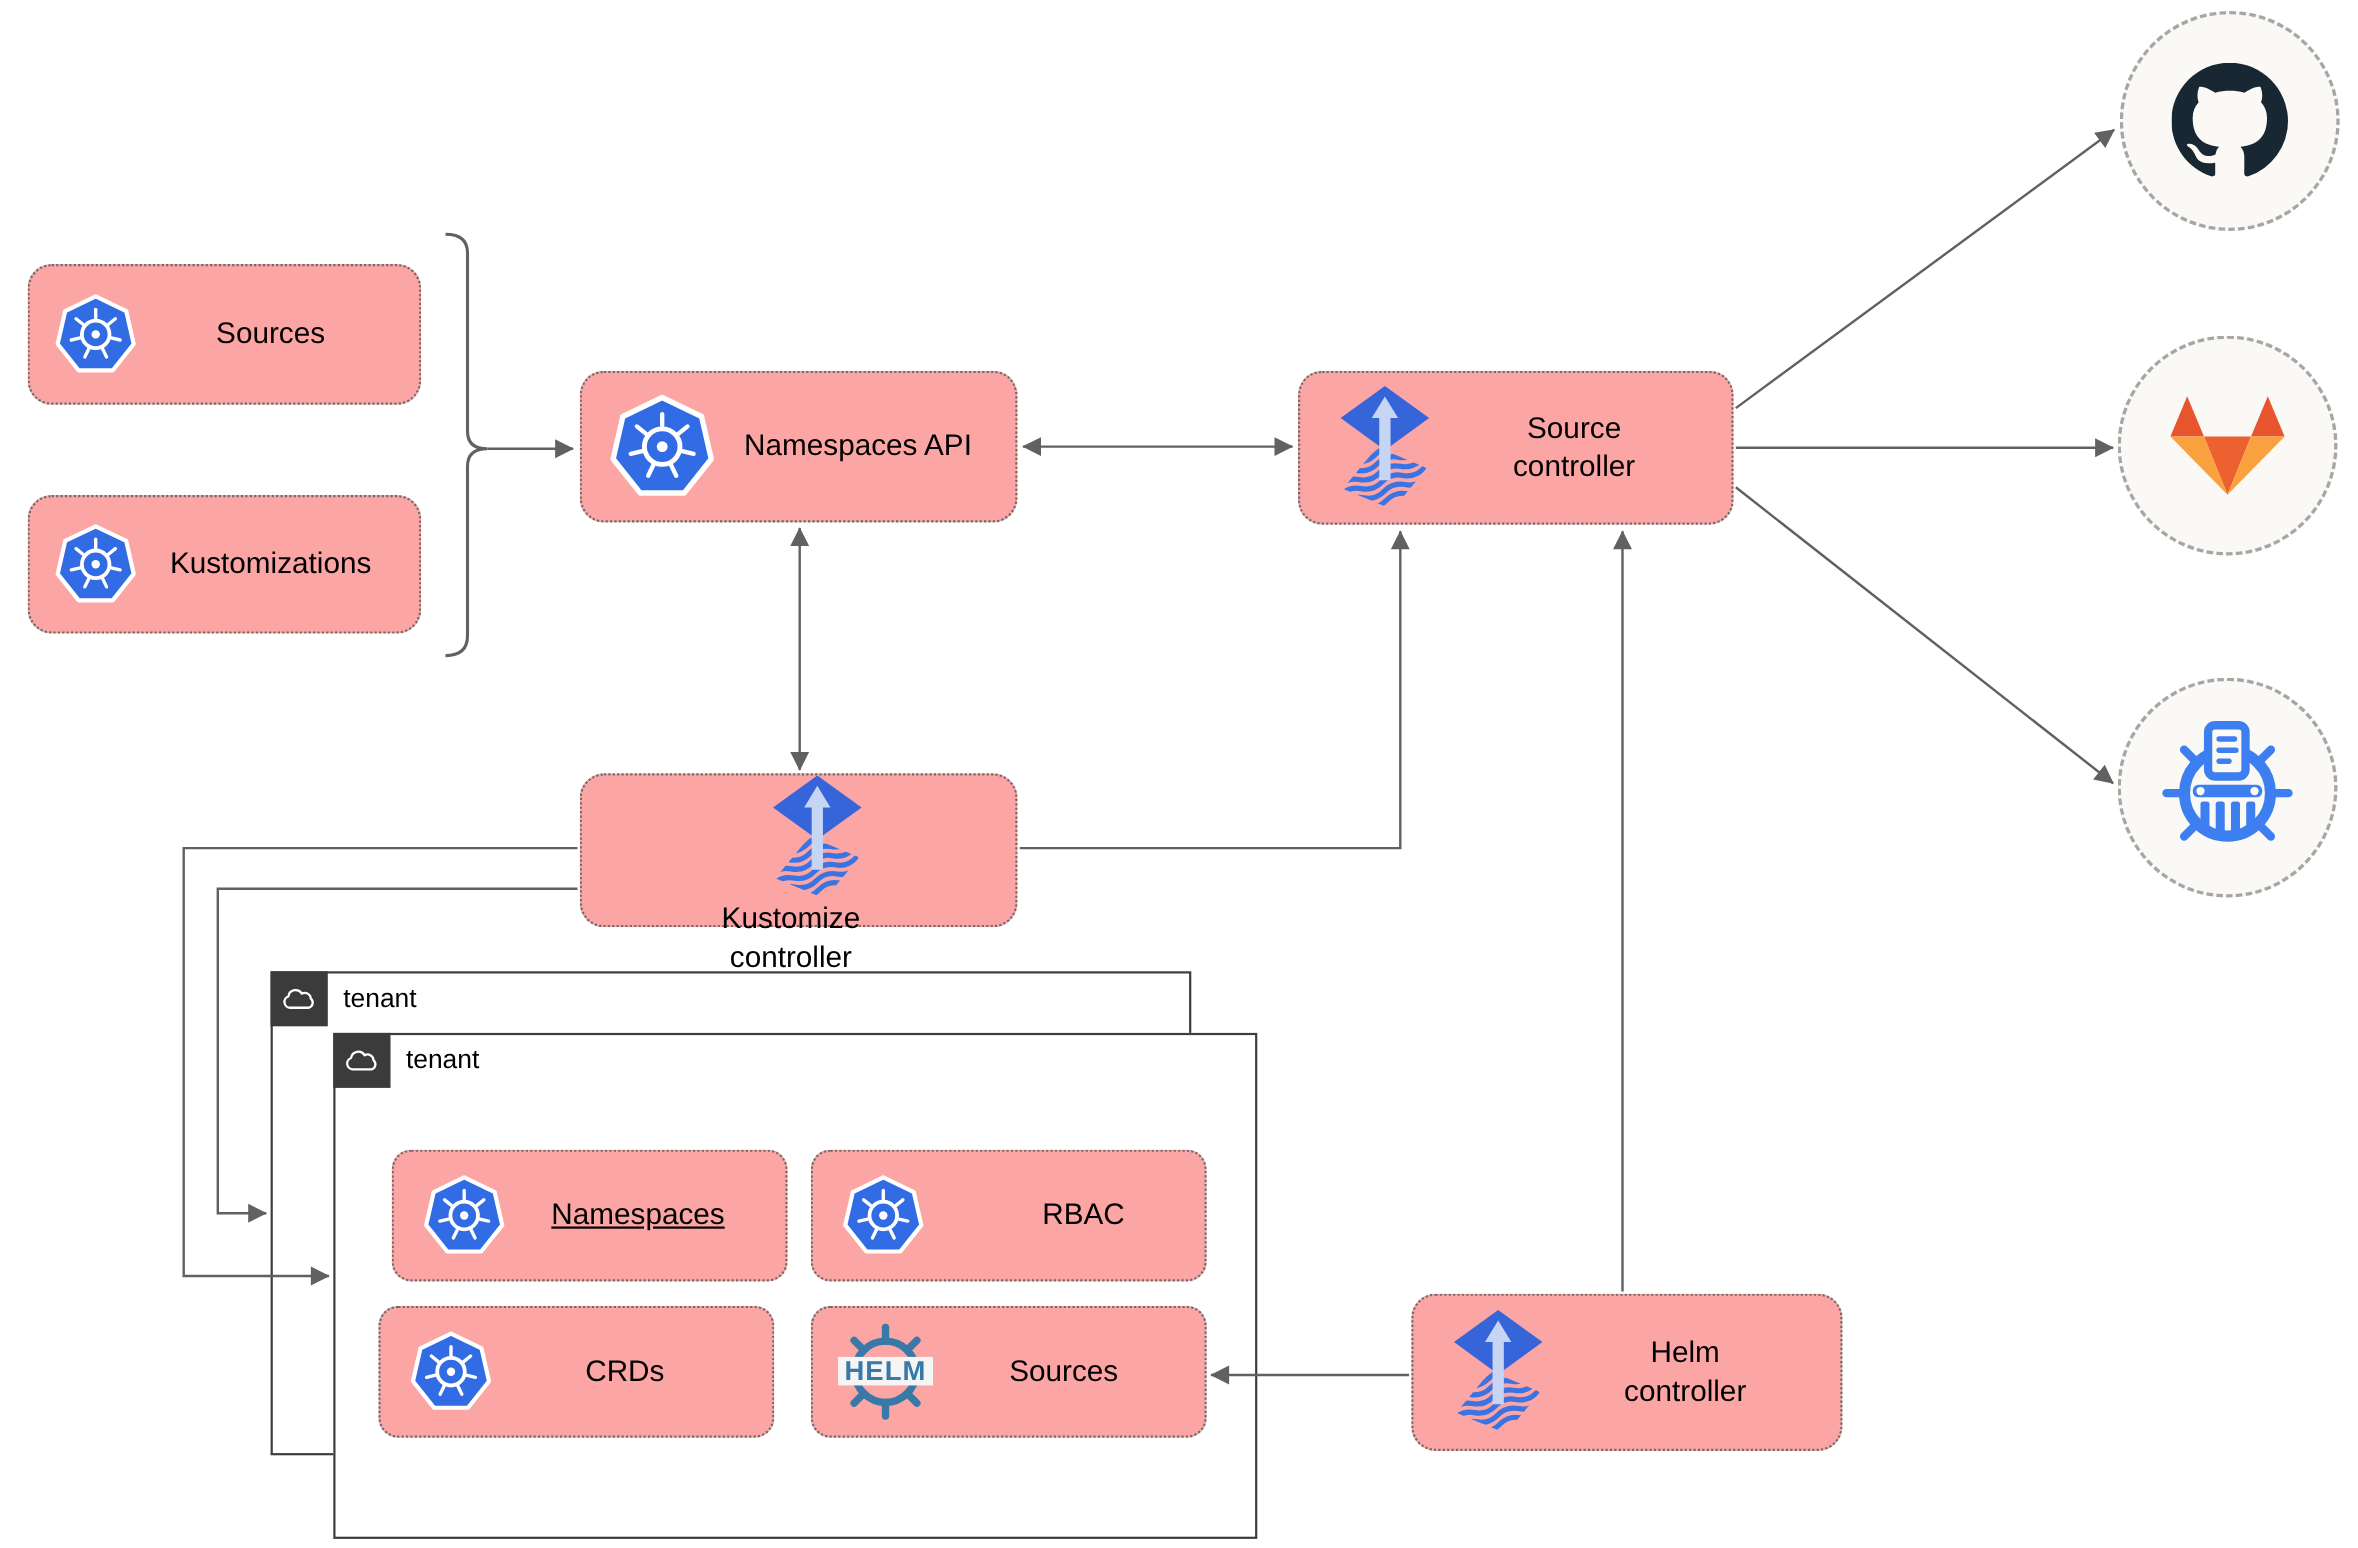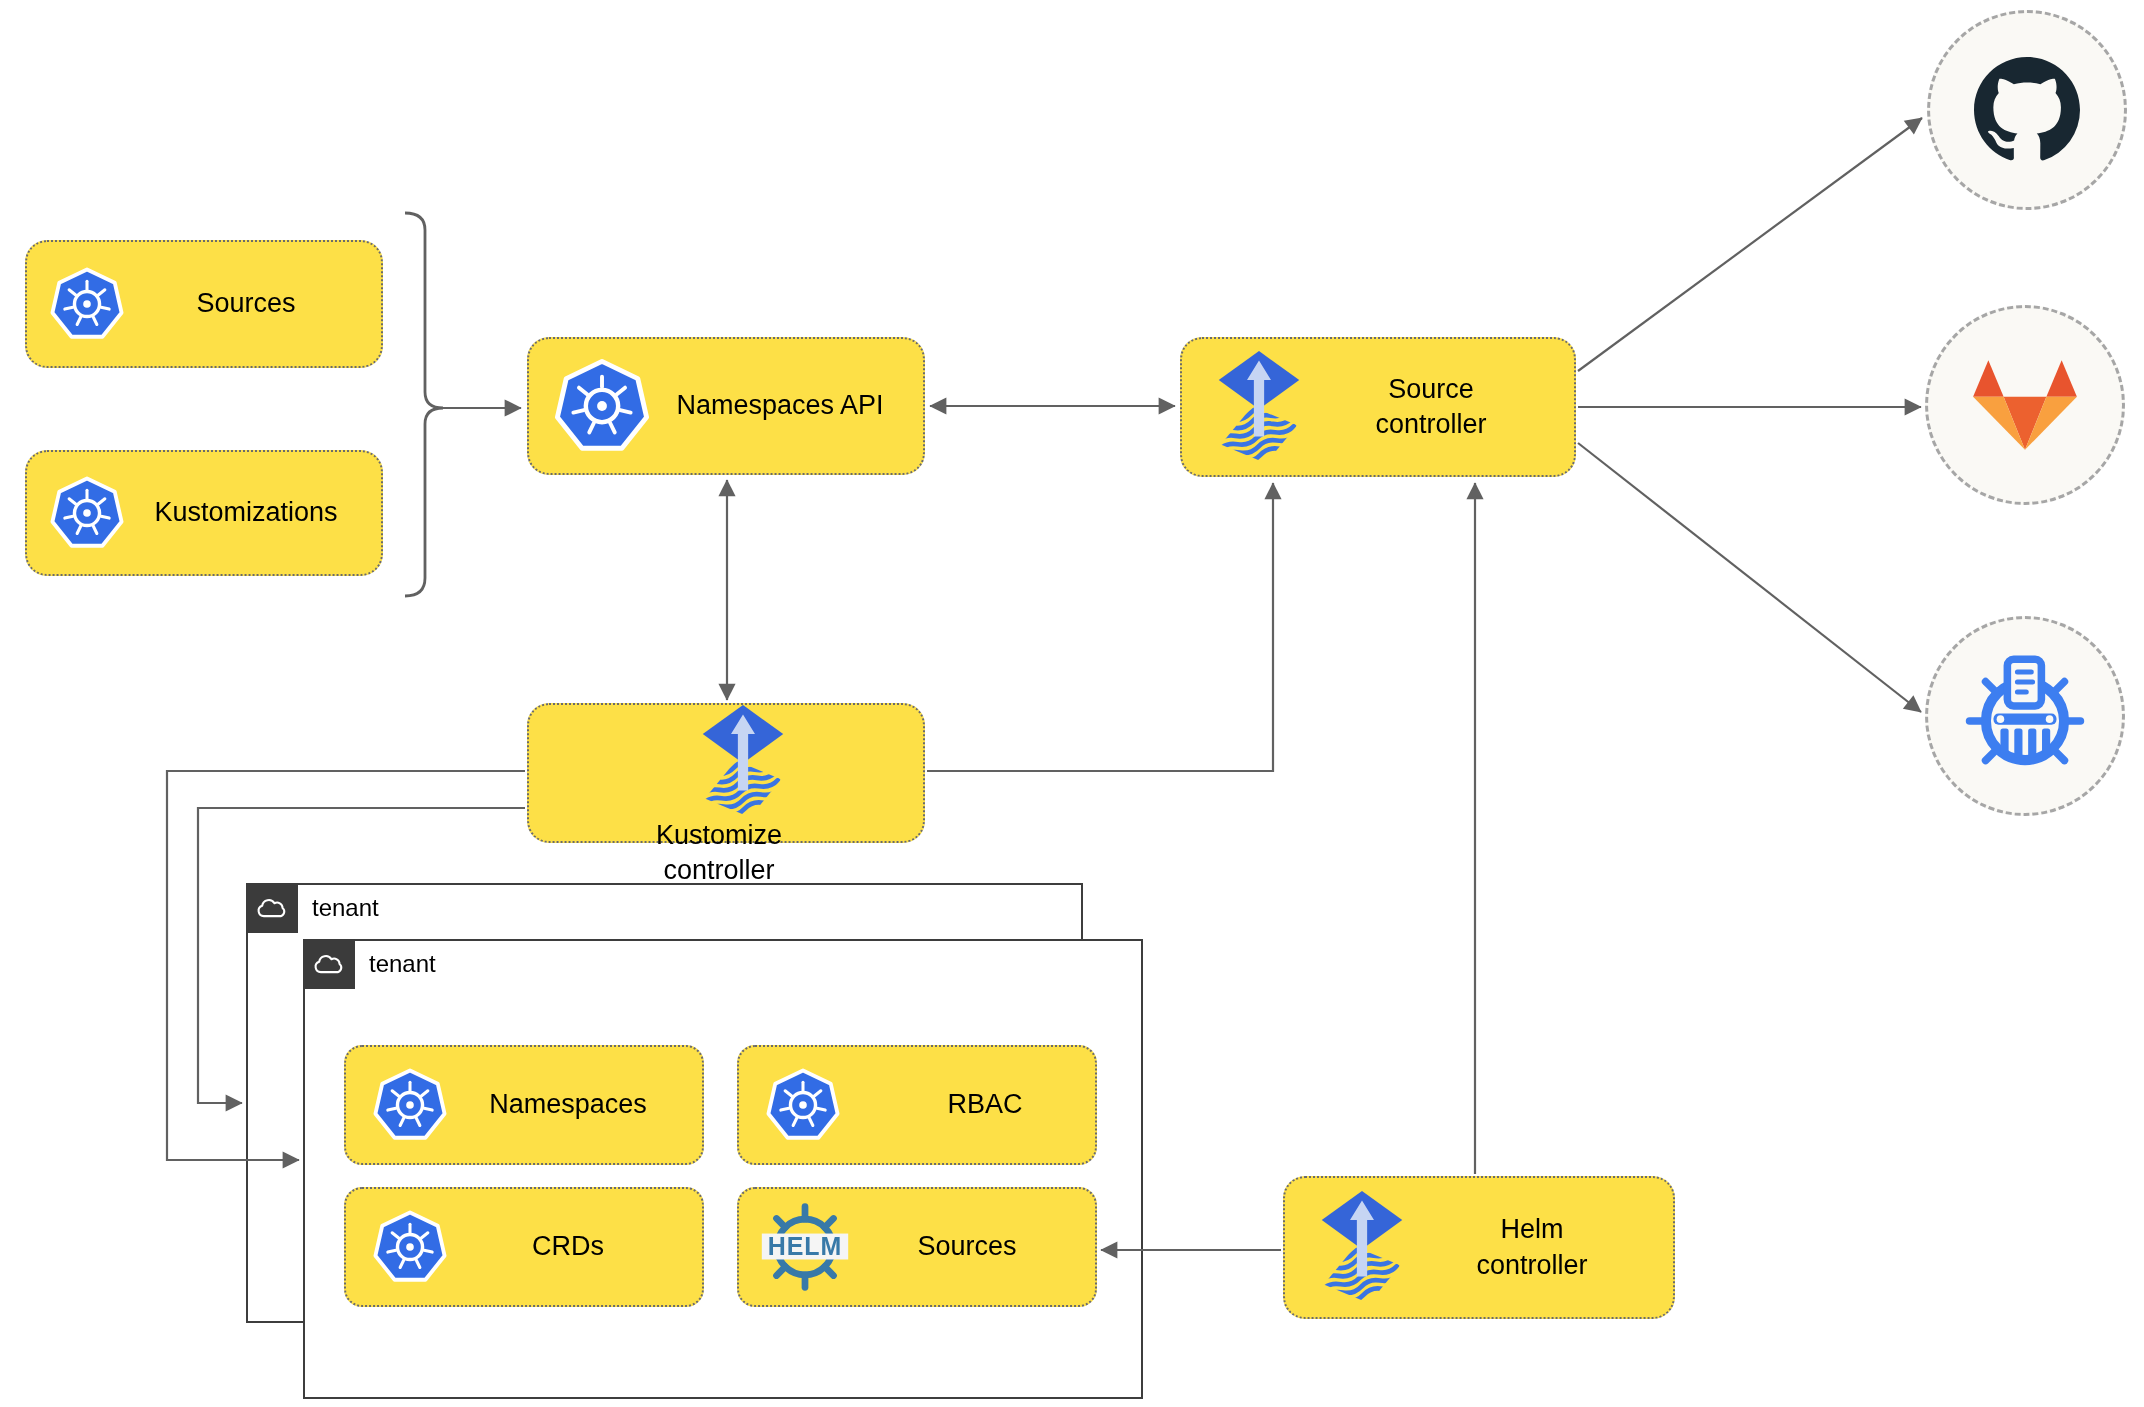--- a/index.html
+++ b/index.html
@@ -1,21 +1,21 @@
 <!DOCTYPE html>
 <html><head>
 <meta charset="utf-8">
 <style>
   html,body{margin:0;padding:0;background:#ffffff;}
   #canvas{
     position:relative;width:2144px;height:1407px;background:#ffffff;
     font-family:"Liberation Sans", sans-serif;color:#000;overflow:hidden;
   }
   .node{
-    position:absolute;box-sizing:border-box;background:#fde047;
+    position:absolute;box-sizing:border-box;background:#fca5a5;
     border:2px dotted #6b6b6b;border-radius:22px;
     display:flex;align-items:center;z-index:4;
   }
   .node .nicon{display:flex;align-items:center;justify-content:center;flex:0 0 auto;}
   .node .lbl{flex:1 1 auto;text-align:center;font-size:27px;line-height:1.3;padding-right:14px;}
   .inner{border-radius:18px;}
   .endpoint{
     position:absolute;width:200px;height:200px;border-radius:50%;
     background:#faf9f5;border:3px dashed #a6a6a6;box-sizing:border-box;
     display:flex;align-items:center;justify-content:center;z-index:4;
@@ -128,21 +128,21 @@
   </div>
 
   <div class="tenant" style="left:303px;top:939px;width:840px;height:460px;z-index:3;">
     <div class="tenant-tab">
       <svg width="34" height="26">
           <use href="#sym-cloud"></use>
         </svg>
     </div>
     <div class="tenant-name">tenant</div>
 
-    <div class="node inner" style="left:39px;top:104px;width:360px;height:120px;">
+    <div class="node inner" style="left:51px;top:104px;width:360px;height:120px;text-decoration:underline;">
       <span class="nicon" style="padding-left:26px;">
         <svg width="76" height="76">
             <use href="#sym-k8s"></use>
           </svg>
         </span>
       <span class="lbl">Namespaces</span>
     </div>
 
     <div class="node inner" style="left:432px;top:104px;width:360px;height:120px;gap:48px;">
       <span class="nicon" style="padding-left:26px;">

